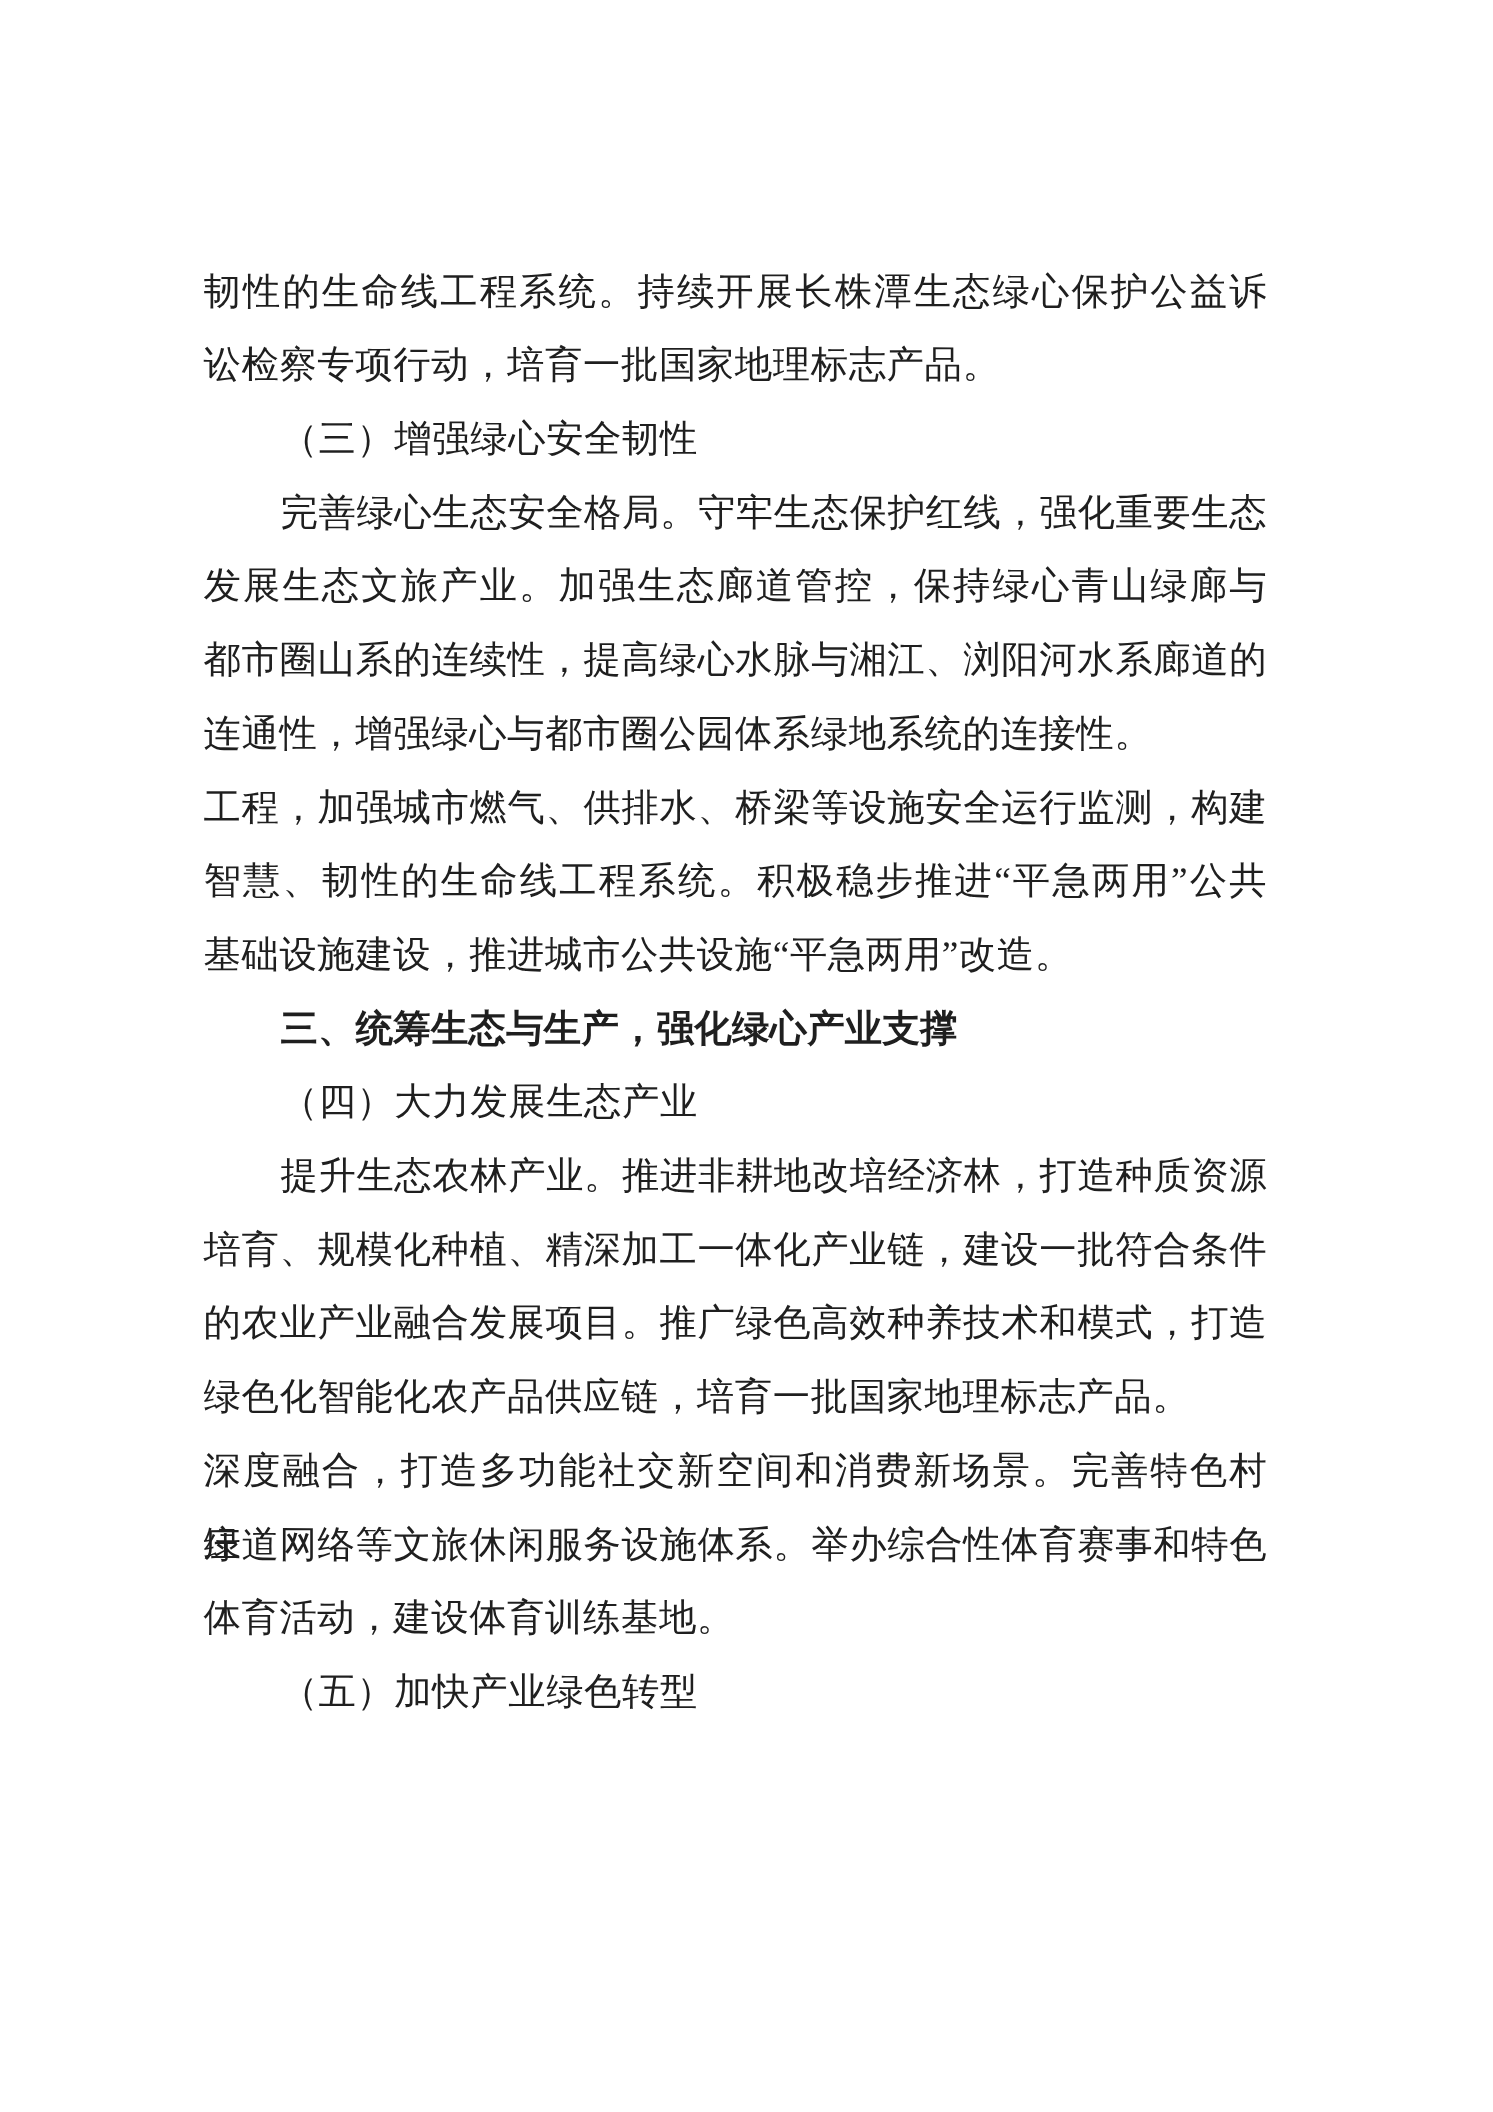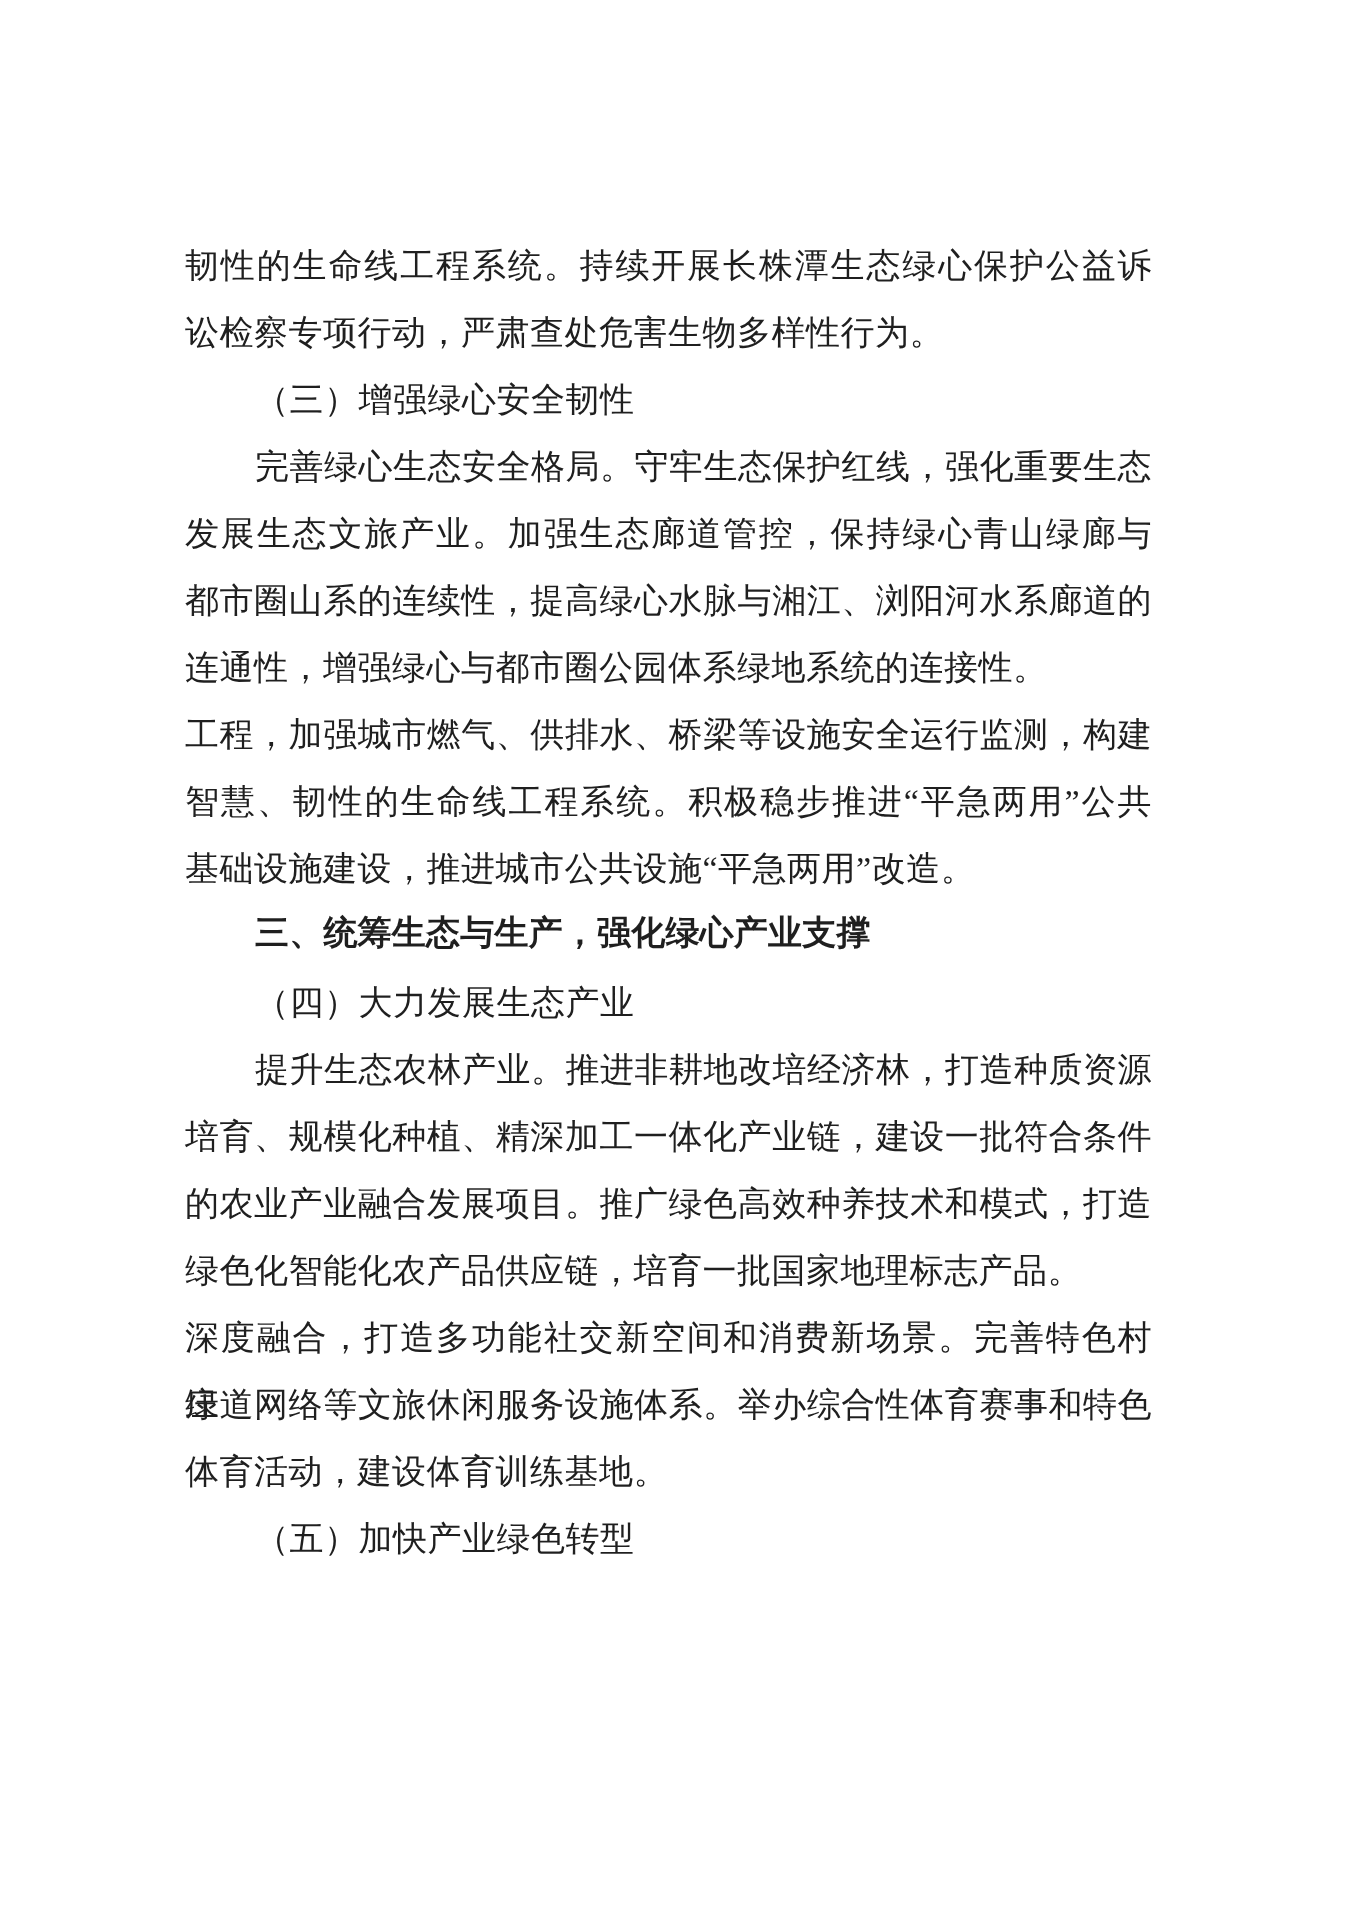--- a/index.html
+++ b/index.html
@@ -35,32 +35,32 @@
     text-indent: 70px;
   }
   .line.fill {
     text-align: justify;
     text-align-last: justify;
   }
   .line.kai {
     font-family: "Liberation Serif", "DejaVu Serif", serif;
   }
   .line.bold {
-    font-family: Liberation Mono, monospace;
+    font-family: Liberation Serif, serif;
     font-weight: 700;
     letter-spacing: 0.2px;
   }
 </style>
 </head>
 <body>
 
 <div class="page">
   <div class="content" id="text-content">
       <div class="line fill">韧性的生命线工程系统。持续开展长株潭生态绿心保护公益诉</div>
-      <div class="line">讼检察专项行动，严肃查处危害生物多样性行为。</div>
+      <div class="line">讼检察专项行动，培育一批国家地理标志产品。</div>
       <div class="line indent kai">（三）增强绿心安全韧性</div>
       <div class="line indent fill">完善绿心生态安全格局。守牢生态保护红线，强化重要生态</div>
       <div class="line fill">发展生态文旅产业。加强生态廊道管控，保持绿心青山绿廊与</div>
       <div class="line fill">都市圈山系的连续性，提高绿心水脉与湘江、浏阳河水系廊道的</div>
       <div class="line">连通性，增强绿心与都市圈公园体系绿地系统的连接性。</div>
       <div class="line fill">工程，加强城市燃气、供排水、桥梁等设施安全运行监测，构建</div>
       <div class="line fill">智慧、韧性的生命线工程系统。积极稳步推进“平急两用”公共</div>
       <div class="line">基础设施建设，推进城市公共设施“平急两用”改造。</div>
       <div class="line indent bold">三、统筹生态与生产，强化绿心产业支撑</div>
       <div class="line indent kai">（四）大力发展生态产业</div>

